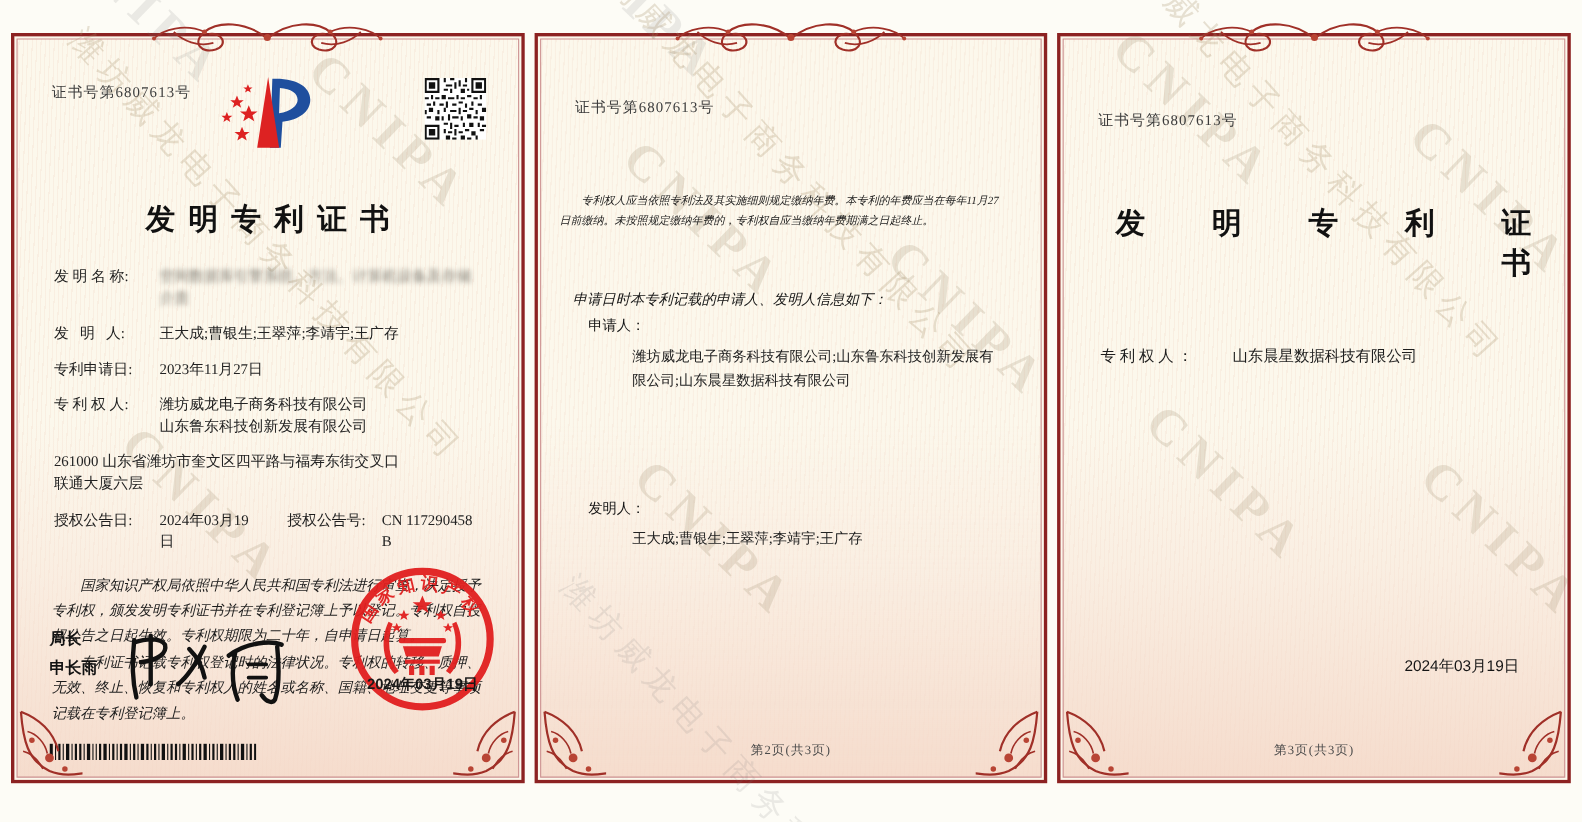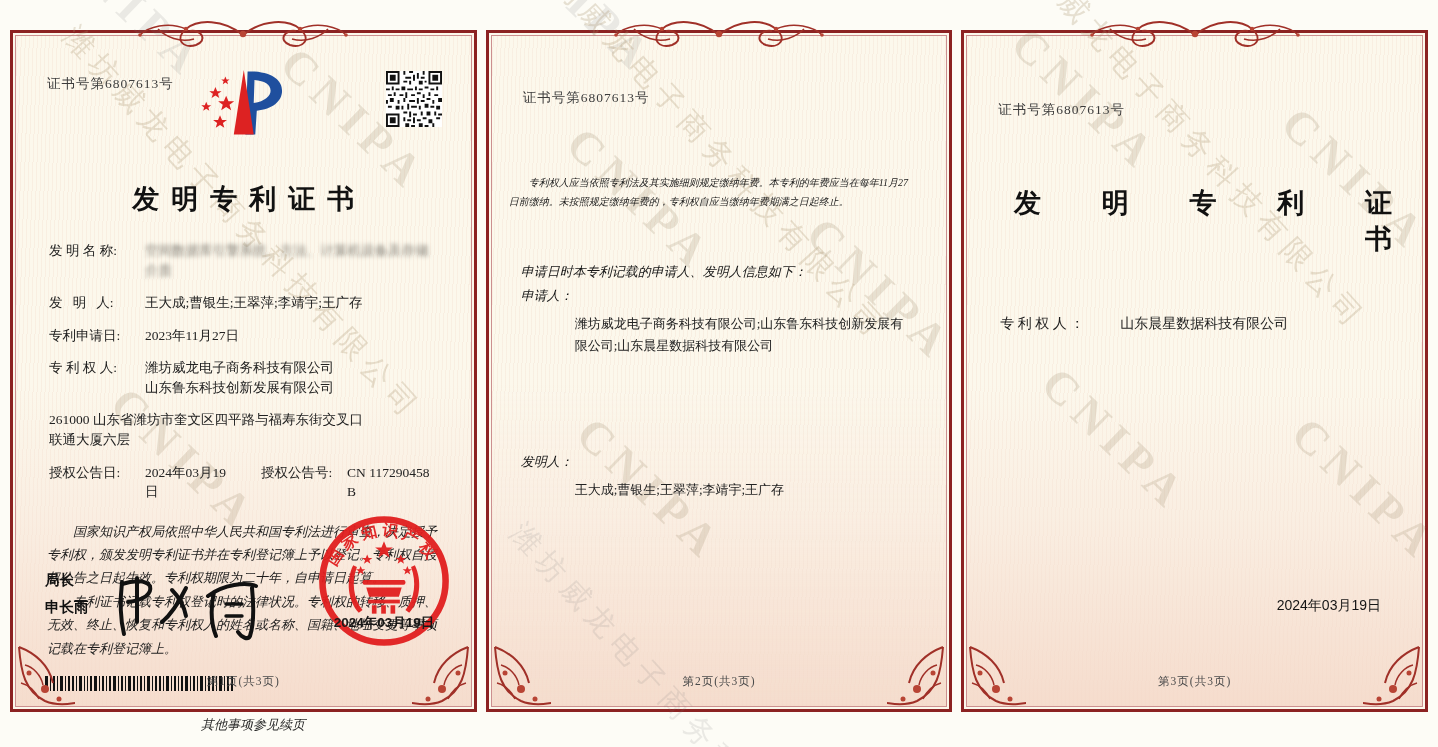--- a/index.html
+++ b/index.html
@@ -71,21 +71,21 @@
   .signature { position:absolute; left:85px; bottom:55px; z-index:4; }
   .seal { position:absolute; right:14px; bottom:52px; z-index:5; opacity:0.95; }
   .cont-note { position:absolute; left:128px; top:716px; width:250px; text-align:center;
                font-size:13px; font-style:italic; color:#2a2a2a; }
 
   
   .p2-cert { margin:50px 0 0 28px; }
   .p2-annuity { margin:66px 26px 0 14px; font-size:10px; line-height:1.9; color:#1c1c1c; font-style:italic; }
   .p2-annuity p { text-indent:2em; }
   .p2-info-head { margin:52px 26px 0 26px; font-size:13px; font-weight:normal; font-style:italic; color:#151515; }
-  .p2-label { margin:6px 26px 0 26px; font-size:13px; font-style:italic; color:#151515; }
+  .p2-label { margin:6px 26px 0 40px; font-size:13px; color:#151515; }
   .p2-names { margin:8px 40px 0 80px; font-size:13px; line-height:1.7; color:#222; }
   .p2-inv-label { margin-top:96px; }
 
   
   .p3-cert { margin:62px 0 0 28px; }
   .p3-title { text-align:right; font-size:27px; font-weight:bold; color:#111;
               letter-spacing:27px; text-indent:27px; margin-top:66px; }
   .p3-row { display:flex; margin:58px 30px 0 30px; font-size:14px; color:#1d1d1d; }
   .p3-row .flabel { flex:0 0 120px; }
   .p3-date { position:absolute; right:38px; bottom:88px; font-size:14px; color:#151515;
@@ -306,21 +306,20 @@
               <rect x="82" y="101" width="5" height="9"></rect>
             <path d="M46,60 C40,76 42,94 52,106 l-4,3 C36,96 34,74 42,58 z"></path>
             <path d="M104,60 C110,76 108,94 98,106 l4,3 C114,96 116,74 108,58 z"></path>
           </g>
           <text font-size="17" font-weight="bold" fill="#e11f1f" letter-spacing="4" font-family="'Liberation Serif',serif">
             <textPath href="#sealArc" startOffset="4">国家知识产权局</textPath>
           </text>
           <text x="75" y="124" text-anchor="middle" font-size="14.5" font-weight="bold" fill="#101010" font-family="'Liberation Sans',sans-serif">2024年03月19日</text>
         </svg>
 
-        <div class="page-no">第1页(共3页)</div>
       </div>
     </div>
 
     <div class="page">
       <svg class="orn-top" width="230" height="36" viewBox="0 0 230 36">
         <g fill="none" stroke="#a03028" stroke-width="2">
           <path d="M115,18 C95,2 70,2 58,12 C46,22 55,32 68,28 C80,24 74,12 62,14"></path>
           <path d="M58,12 C40,4 20,10 12,18 M30,12 C38,20 52,26 66,22" stroke-width="1.6"></path>
           <path d="M115,18 C135,2 160,2 172,12 C184,22 175,32 162,28 C150,24 156,12 168,14"></path>
           <path d="M172,12 C190,4 210,10 218,18 M200,12 C192,20 178,26 164,22" stroke-width="1.6"></path>
@@ -427,14 +426,13 @@
           <span class="flabel">专 利 权 人 ：</span>
           <span>山东晨星数据科技有限公司</span>
         </div>
         <div class="p3-date">2024年03月19日</div>
         <div class="page-no">第3页(共3页)</div>
       </div>
     </div>
 
   </div>
 
-  <div class="cont-note">其他事项参见续页</div>
 </div>
 
 </body></html>

